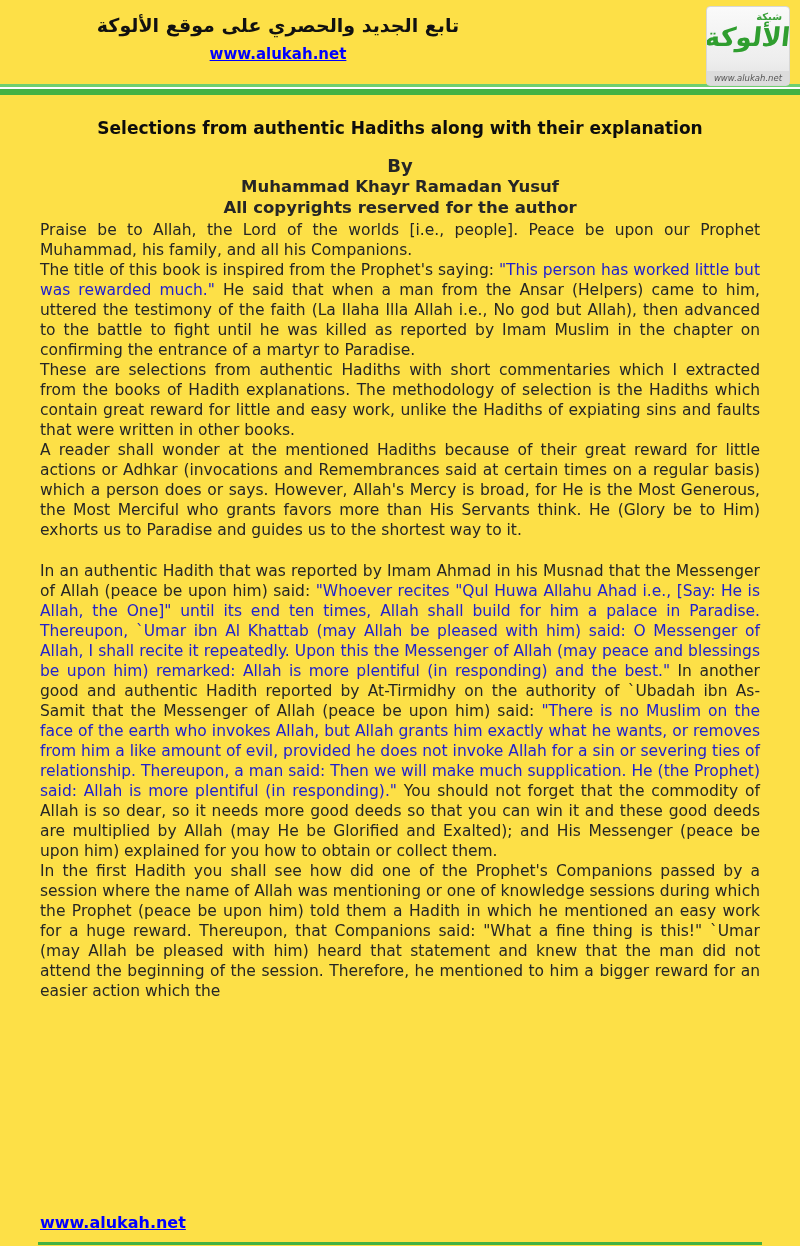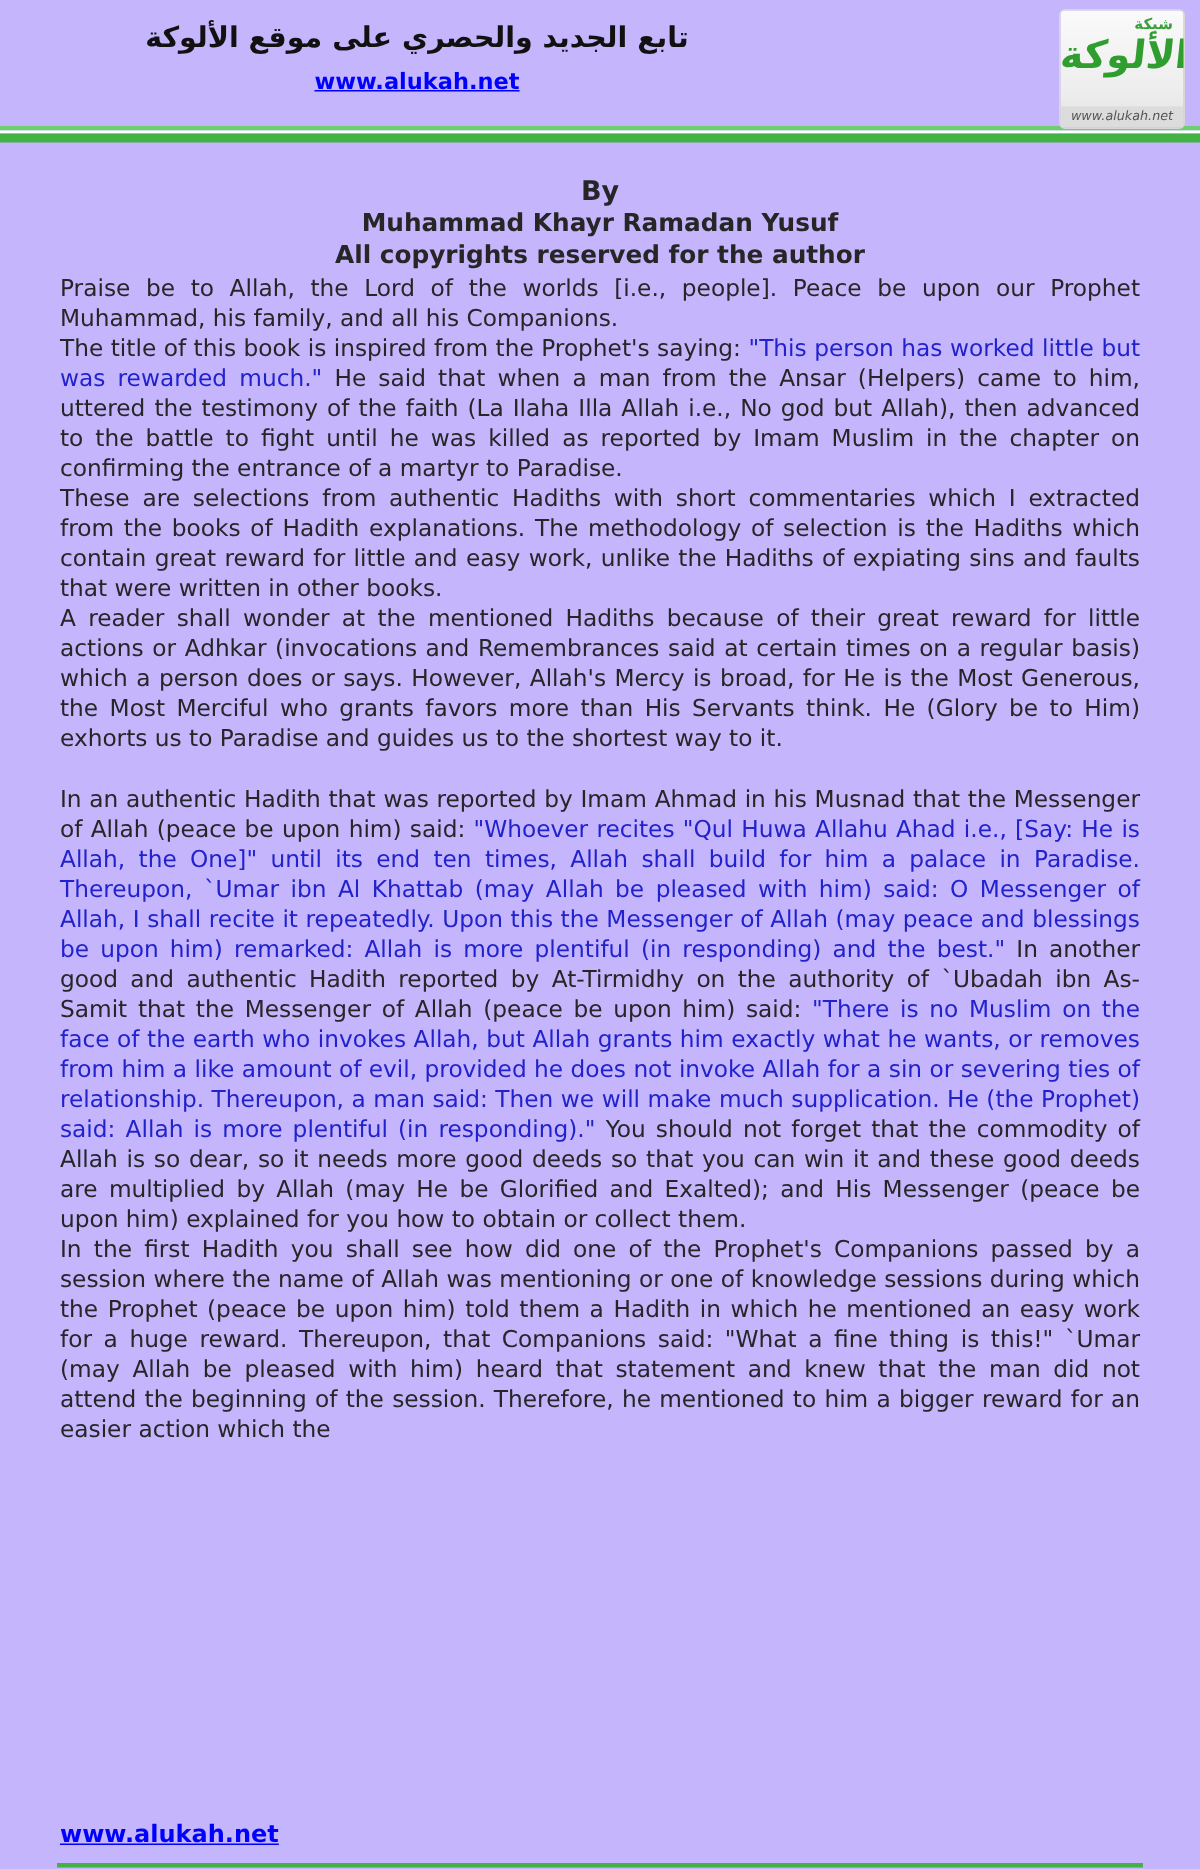--- a/index.html
+++ b/index.html
@@ -8,21 +8,21 @@
     --green-light:#6fcf6f;
     --green-dark:#43b143;
     --text-color:#262626;
   }
   *{box-sizing:border-box;}
   html,body{margin:0;padding:0;background:#ffffff;}
   .page{
     position:relative;
     width:800px;
     height:1246px;
-    background:#c4b5fd;
+    background:#fde047;
     font-family:"DejaVu Sans", sans-serif;
     color:var(--text-color);
     overflow:hidden;
   }
   
   .header{
     display:flex;
     align-items:flex-start;
     padding:6px 10px 0 10px;
     height:82px;
@@ -49,21 +49,21 @@
     cursor:pointer;
   }
   .logo{
     width:84px;
     height:80px;
     border-radius:4px;
     background:linear-gradient(180deg,#fafafa 0%,#ededed 70%,#e2e2e2 100%);
     border:1px solid #d7d7d7;
     display:flex;
     flex-direction:column;
-    align-items:flex-start;
+    align-items:center;
     justify-content:flex-start;
     overflow:hidden;
     cursor:pointer;
   }
   .logo-network{
     width:100%;
     text-align:right;
     padding:4px 7px 0 0;
     font-size:10px;
     font-weight:bold;
@@ -171,20 +171,21 @@
     </div>
   </div>
 
   <div class="separator">
     <div class="sep-thin"></div>
     <div class="sep-gap"></div>
     <div class="sep-thick"></div>
   </div>
 
   <div class="title-block">
+    <h2 class="doc-subtitle">Selections from authentic Hadiths along with their explanation</h2>
     <p class="byline">By</p>
     <p class="author">Muhammad Khayr Ramadan Yusuf</p>
     <p class="copyright">All copyrights reserved for the author</p>
   </div>
 
   <div class="body-text">
       <p class="body-para"><span class="plain">Praise be to Allah, the Lord of the worlds [i.e., people]. Peace be upon our Prophet Muhammad, his family, and all his Companions.</span></p>
       <p class="body-para"><span class="plain">The title of this book is inspired from the Prophet's saying: </span><span class="quote">"This person has worked little but was rewarded much."</span><span class="plain"> He said that when a man from the Ansar (Helpers) came to him, uttered the testimony of the faith (La Ilaha Illa Allah i.e., No god but Allah), then advanced to the battle to fight until he was killed as reported by Imam Muslim in the chapter on confirming the entrance of a martyr to Paradise.</span></p>
       <p class="body-para"><span class="plain">These are selections from authentic Hadiths with short commentaries which I extracted from the books of Hadith explanations. The methodology of selection is the Hadiths which contain great reward for little and easy work, unlike the Hadiths of expiating sins and faults that were written in other books.</span></p>
       <p class="body-para"><span class="plain">A reader shall wonder at the mentioned Hadiths because of their great reward for little actions or Adhkar (invocations and Remembrances said at certain times on a regular basis) which a person does or says. However, Allah's Mercy is broad, for He is the Most Generous, the Most Merciful who grants favors more than His Servants think. He (Glory be to Him) exhorts us to Paradise and guides us to the shortest way to it.</span></p>

